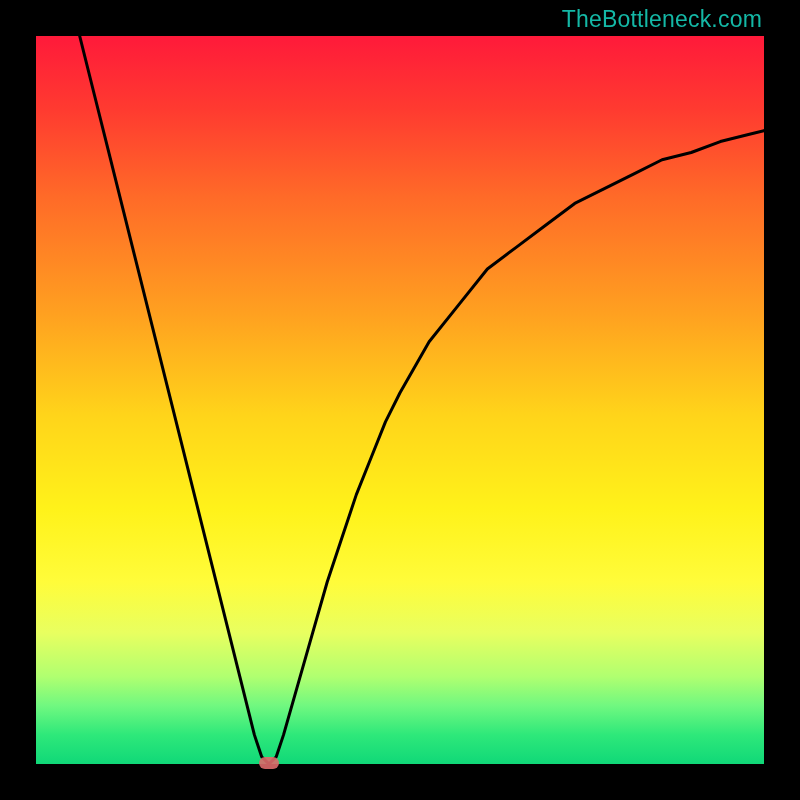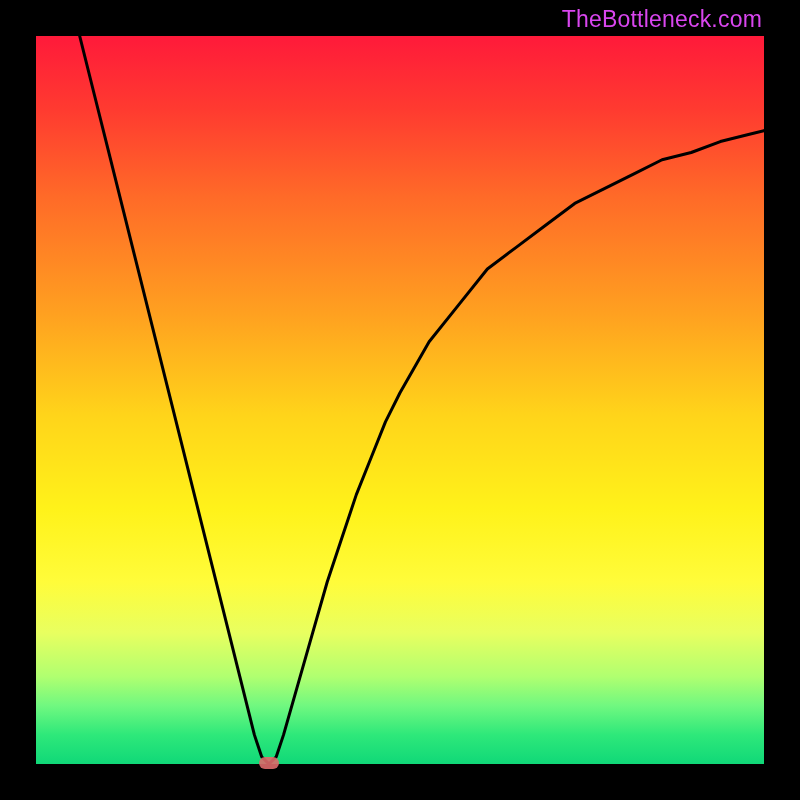--- a/index.html
+++ b/index.html
@@ -30,21 +30,21 @@
       #b0ff70 88%,
       #70f880 92%,
       #2ee87a 96%,
       #10d878 100%
     );
   }
   .watermark {
     position: absolute;
     top: 6px;
     right: 38px;
-    color: #d946ef;
+    color: #14b8a6;
     font-size: 23px;
     font-weight: 400;
     letter-spacing: 0.2px;
   }
   svg.curve {
     position: absolute;
     top: 0;
     left: 0;
     width: 728px;
     height: 728px;

